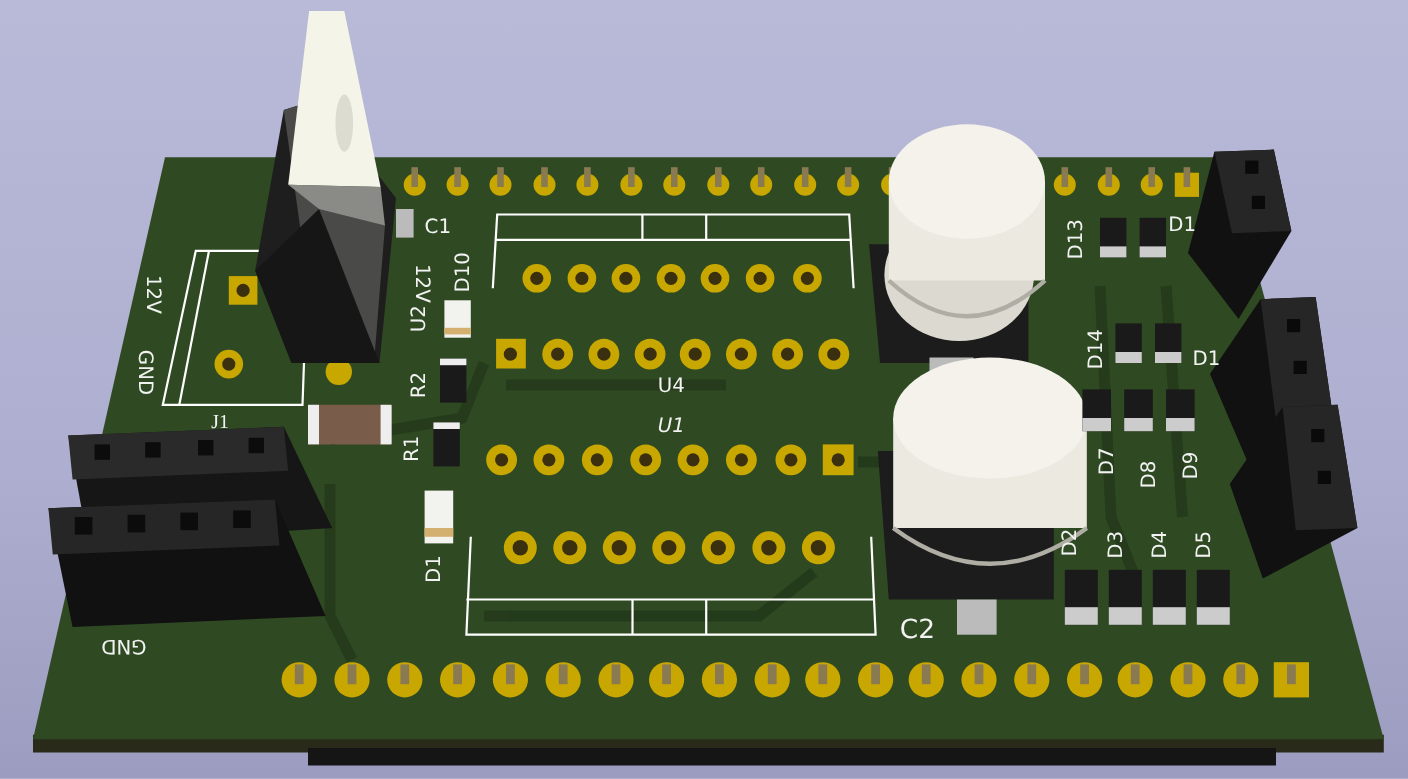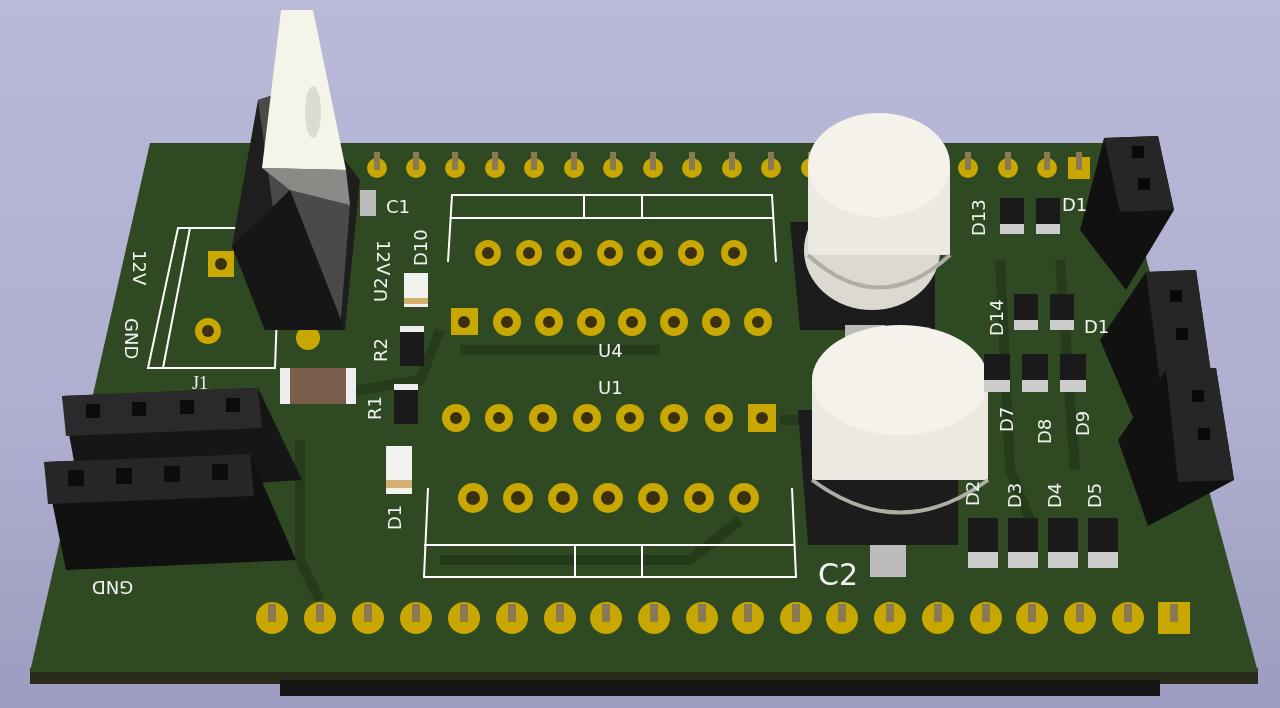--- a/index.html
+++ b/index.html
@@ -303,23 +303,23 @@
         <rect x="1138" y="178" width="12" height="12"></rect>
       <rect x="1170" y="290" width="12" height="12"></rect>
         <rect x="1176" y="328" width="12" height="12"></rect>
       <rect x="1192" y="390" width="12" height="12"></rect>
         <rect x="1198" y="428" width="12" height="12"></rect>
     </g>
   </g>
 </svg>
 
 <div class="lbl" style="left:386px;top:198px;">C1</div>
-<div class="lbl" style="left:818px;top:560px;font-size:30px;">C2</div>
+<div class="lbl" style="left:818px;top:560px;font-size:24px;">C2</div>
 <div class="lbl" style="left:598px;top:342px;">U4</div>
-<div class="lbl" style="left:598px;top:379px;">U1</div>
+<div class="lbl" style="left:598px;top:379px;font-style:italic;">U1</div>
 <div class="lbl" style="left:372px;top:302px;transform:rotate(-90deg);transform-origin:left top;">U2</div>
 <div class="lbl" style="left:392px;top:240px;transform:rotate(90deg);transform-origin:left top;">12V</div>
 <div class="lbl" style="left:372px;top:362px;transform:rotate(-90deg);transform-origin:left top;">R2</div>
 <div class="lbl" style="left:366px;top:420px;transform:rotate(-90deg);transform-origin:left top;">R1</div>
 <div class="lbl" style="left:386px;top:530px;transform:rotate(-90deg);transform-origin:left top;">D1</div>
 <div class="lbl" style="left:412px;top:266px;transform:rotate(-90deg);transform-origin:left top;">D10</div>
 <div class="lbl" style="left:148px;top:250px;transform:rotate(90deg);transform-origin:left top;">12V</div>
 <div class="lbl" style="left:140px;top:318px;transform:rotate(90deg);transform-origin:left top;">GND</div>
 <div class="lbl" style="left:92px;top:578px;transform:rotate(180deg);">GND</div>
 <div class="lbl" style="left:192px;top:374px;font-family:Liberation Serif, serif;">J1</div>

